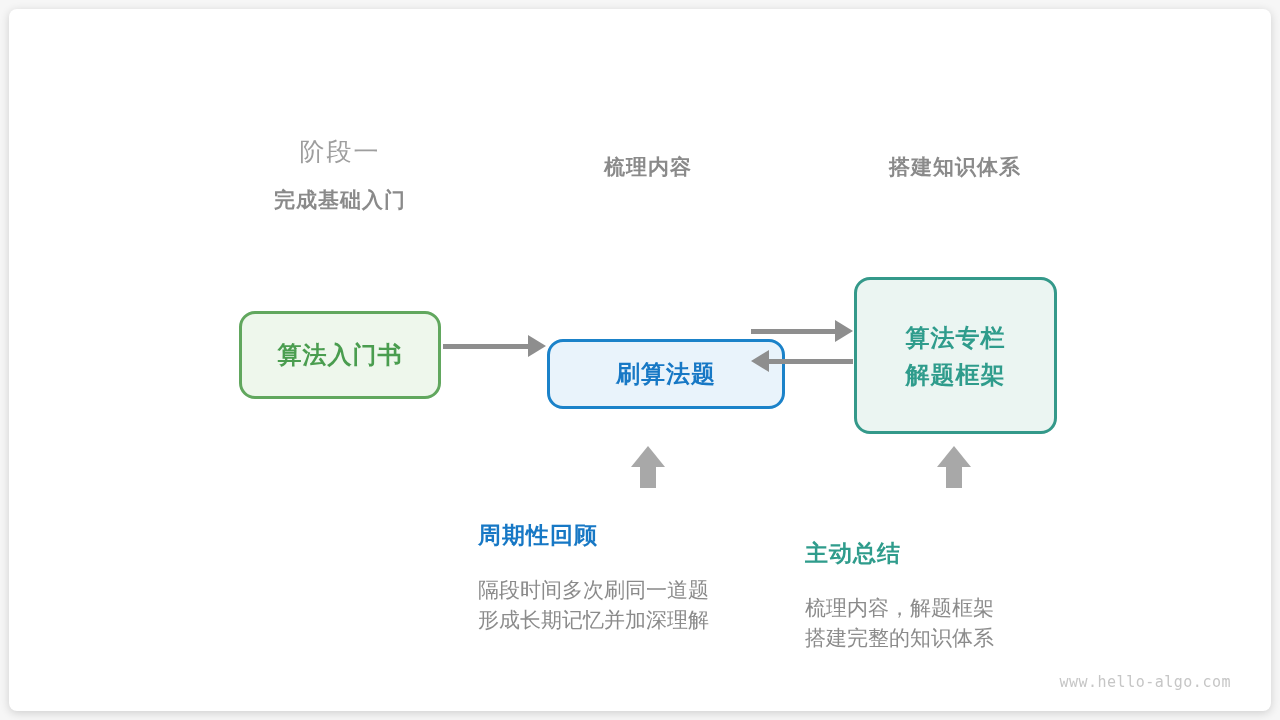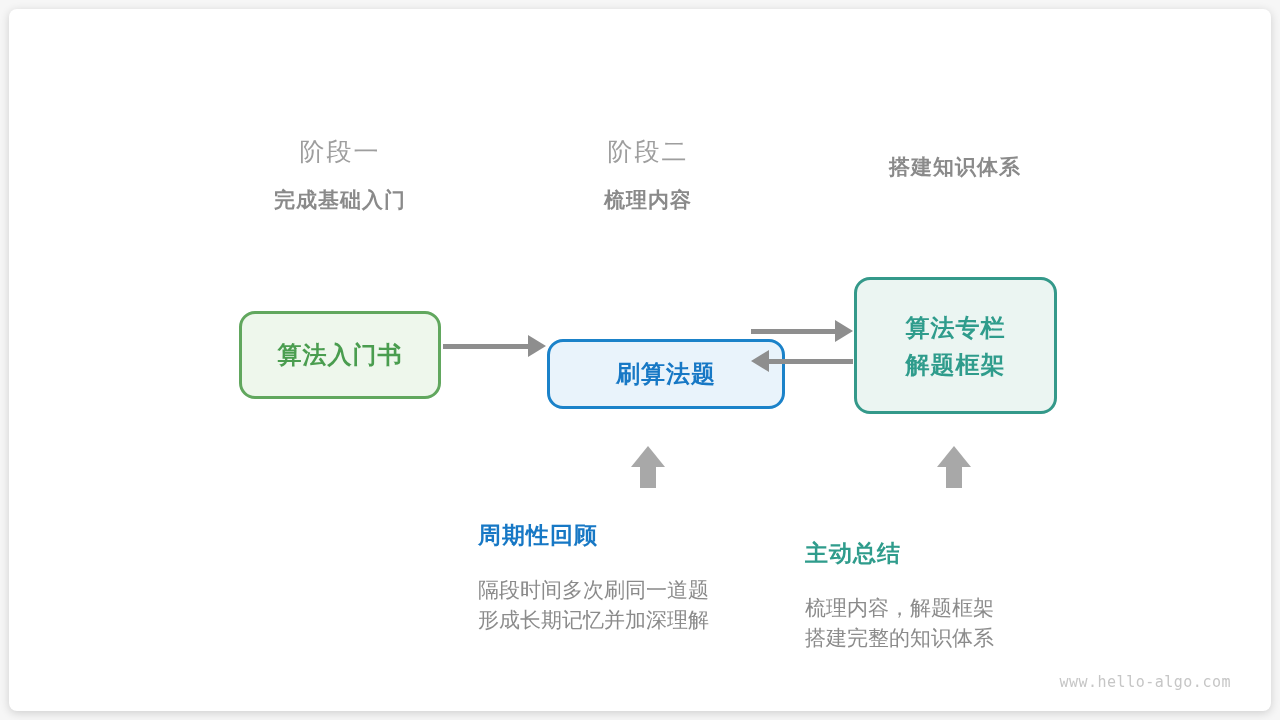--- a/index.html
+++ b/index.html
@@ -63,21 +63,21 @@
     justify-content: center;
   }
   .node-practice {
     left: 538px; top: 302px; width: 238px; height: 70px;
     border: 3px solid var(--blue-border);
     background: var(--blue-bg);
     color: var(--blue);
     margin-top: 28px;
   }
   .node-resources {
-    left: 845px; top: 268px; width: 203px; height: 137px;
+    left: 845px; top: 268px; width: 203px; height: 157px;
     border: 3px solid var(--teal-border);
     background: var(--teal-bg);
     color: var(--teal);
   }
   .node-resources .node-line { line-height: 37px; }
 
   
   .h-arrow { position: absolute; height: 22px; }
   .h-arrow .shaft {
     position: absolute; top: 8.5px; height: 5px;
@@ -149,21 +149,20 @@
 </head>
 <body>
 
 <div class="card">
 
   <div class="stage stage-1">
     <div class="stage-title">阶段一</div>
     <div class="stage-subtitle">完成基础入门</div>
   </div>
   <div class="stage stage-2">
-    <div class="stage-title">阶段二</div>
     <div class="stage-subtitle">梳理内容</div>
   </div>
   <div class="stage stage-3">
     <div class="stage-subtitle">搭建知识体系</div>
   </div>
 
   <div class="node node-intro-book">
     <span class="node-line">算法入门书</span>
   </div>
   <div class="node node-practice">

